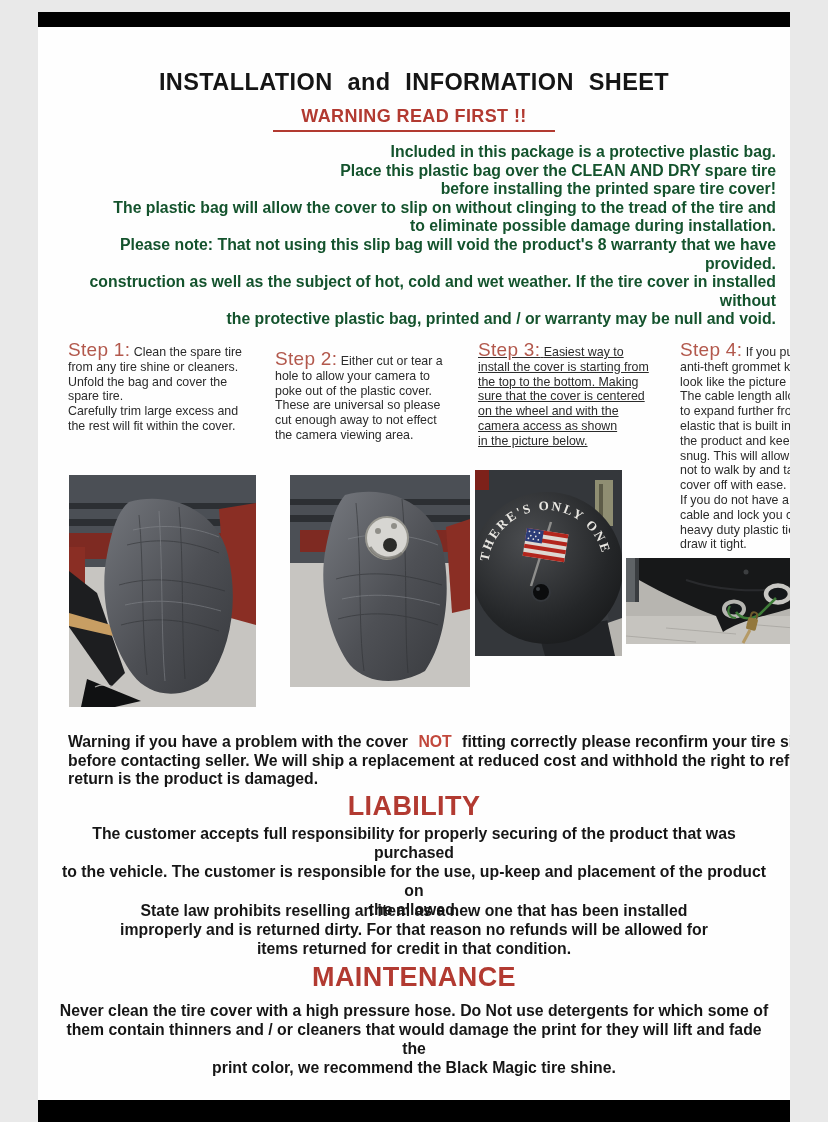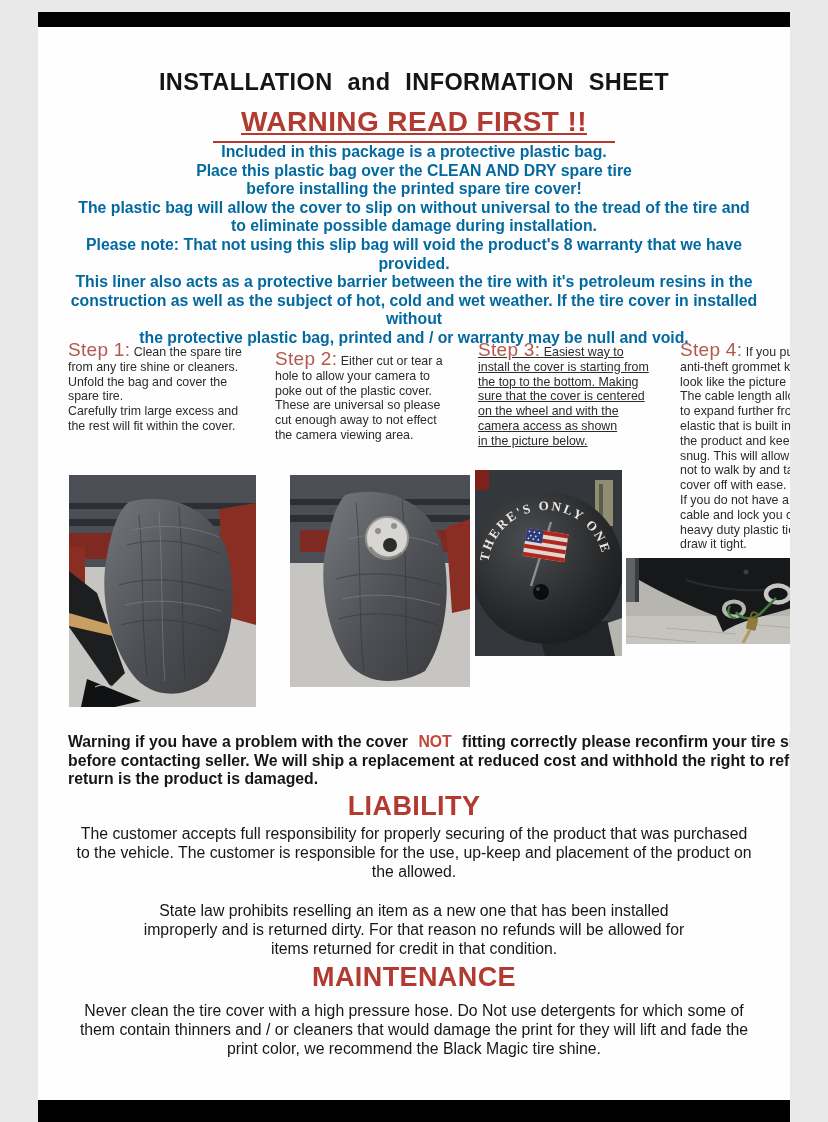--- a/index.html
+++ b/index.html
@@ -14,26 +14,26 @@
   }
   .band{position:absolute;left:0;width:100%;background:#000;}
   .band.top{top:0;height:15px;}
   .band.bottom{top:1088px;height:34px;}
   .title{
     position:absolute;top:57px;left:0;right:0;text-align:center;
     font-size:23.5px;font-weight:bold;color:#151515;word-spacing:8px;letter-spacing:.4px;
   }
   .warn-head{position:absolute;top:94px;left:0;right:0;text-align:center;}
   .warn-head span{
-    display:inline-block;font-size:28px;font-weight:bold;color:var(--heading-red);
-    border-bottom:2.5px solid var(--heading-red);padding:0 28px 3px;letter-spacing:.4px;text-decoration:underline;
+    display:inline-block;font-size:18px;font-weight:bold;color:var(--heading-red);
+    border-bottom:2.5px solid var(--heading-red);padding:0 28px 3px;letter-spacing:.4px;
   }
   .intro{
-    position:absolute;top:131px;left:14px;right:14px;text-align:center;
-    font-weight:bold;font-size:15.8px;line-height:18.6px;color:#0369a1;
+    position:absolute;top:131px;left:14px;right:14px;text-align:right;
+    font-weight:bold;font-size:15.8px;line-height:18.6px;color:#14532d;
   }
   .step{
     position:absolute;font-size:12.4px;line-height:14.8px;color:#2b2b2b;white-space:pre-line;
   }
   .step .lbl{font-size:19px;color:var(--step-red);letter-spacing:.3px;}
   .step1{left:30px;top:331px;width:205px;}
   .step2{left:237px;top:340px;width:204px;}
   .step3{left:440px;top:331px;width:200px;text-decoration:underline;}
   .step4{left:642px;top:331px;width:184px;}
   .photo{position:absolute;}
@@ -43,21 +43,21 @@
     font-weight:bold;font-size:15.8px;line-height:18.7px;color:#161616;white-space:pre-line;
   }
   .red-not{color:var(--not-red);margin:0 6px;}
   .section-head{
     position:absolute;left:0;right:0;text-align:center;
     font-size:27px;font-weight:bold;color:var(--heading-red);letter-spacing:.4px;
   }
   .liability-head{top:779px;}
   .para-center{
     position:absolute;left:20px;right:20px;text-align:center;
-    font-weight:normal;font-size:15.8px;line-height:19px;color:#161616;
+    font-weight:bold;font-size:15.8px;line-height:19px;color:#161616;
   }
   .liability-para{top:812px;}
   .statelaw-para{top:889px;}
   .maintenance-head{top:950px;}
   .maintenance-para{top:989px;}
   .arc-text{
     font-family:"Liberation Serif",serif;font-weight:bold;font-size:13px;
     fill:#e9e7e2;letter-spacing:2.2px;
   }
 </style>
@@ -69,24 +69,23 @@
   <div class="band top"></div>
 
   <div class="title">INSTALLATION  and  INFORMATION  SHEET</div>
 
   <div class="warn-head"><span>WARNING READ FIRST !!</span></div>
 
   <div class="intro">
       <div>Included in this package is a protective plastic bag.</div>
       <div>Place this plastic bag over the CLEAN AND DRY spare tire</div>
       <div>before installing the printed spare tire cover!</div>
-      <div>The plastic bag will allow the cover to slip on without universal to the tread of the tire and</div>
+      <div>The plastic bag will allow the cover to slip on without clinging to the tread of the tire and</div>
       <div>to eliminate possible damage during installation.</div>
       <div>Please note: That not using this slip bag will void the product's 8 warranty that we have provided.</div>
-      <div>This liner also acts as a protective barrier between the tire with it's petroleum resins in the</div>
       <div>construction as well as the subject of hot, cold and wet weather.  If the tire cover in installed without</div>
       <div>the protective plastic bag, printed and / or warranty may be null and void.</div>
     </div>
 
   <div class="step step1"><span class="lbl">Step 1:</span> <span>Clean the spare tire
 from any tire shine or cleaners.
 Unfold the bag and cover the
 spare tire.
 Carefully trim large excess and
 the rest will fit within the cover.</span></div>

